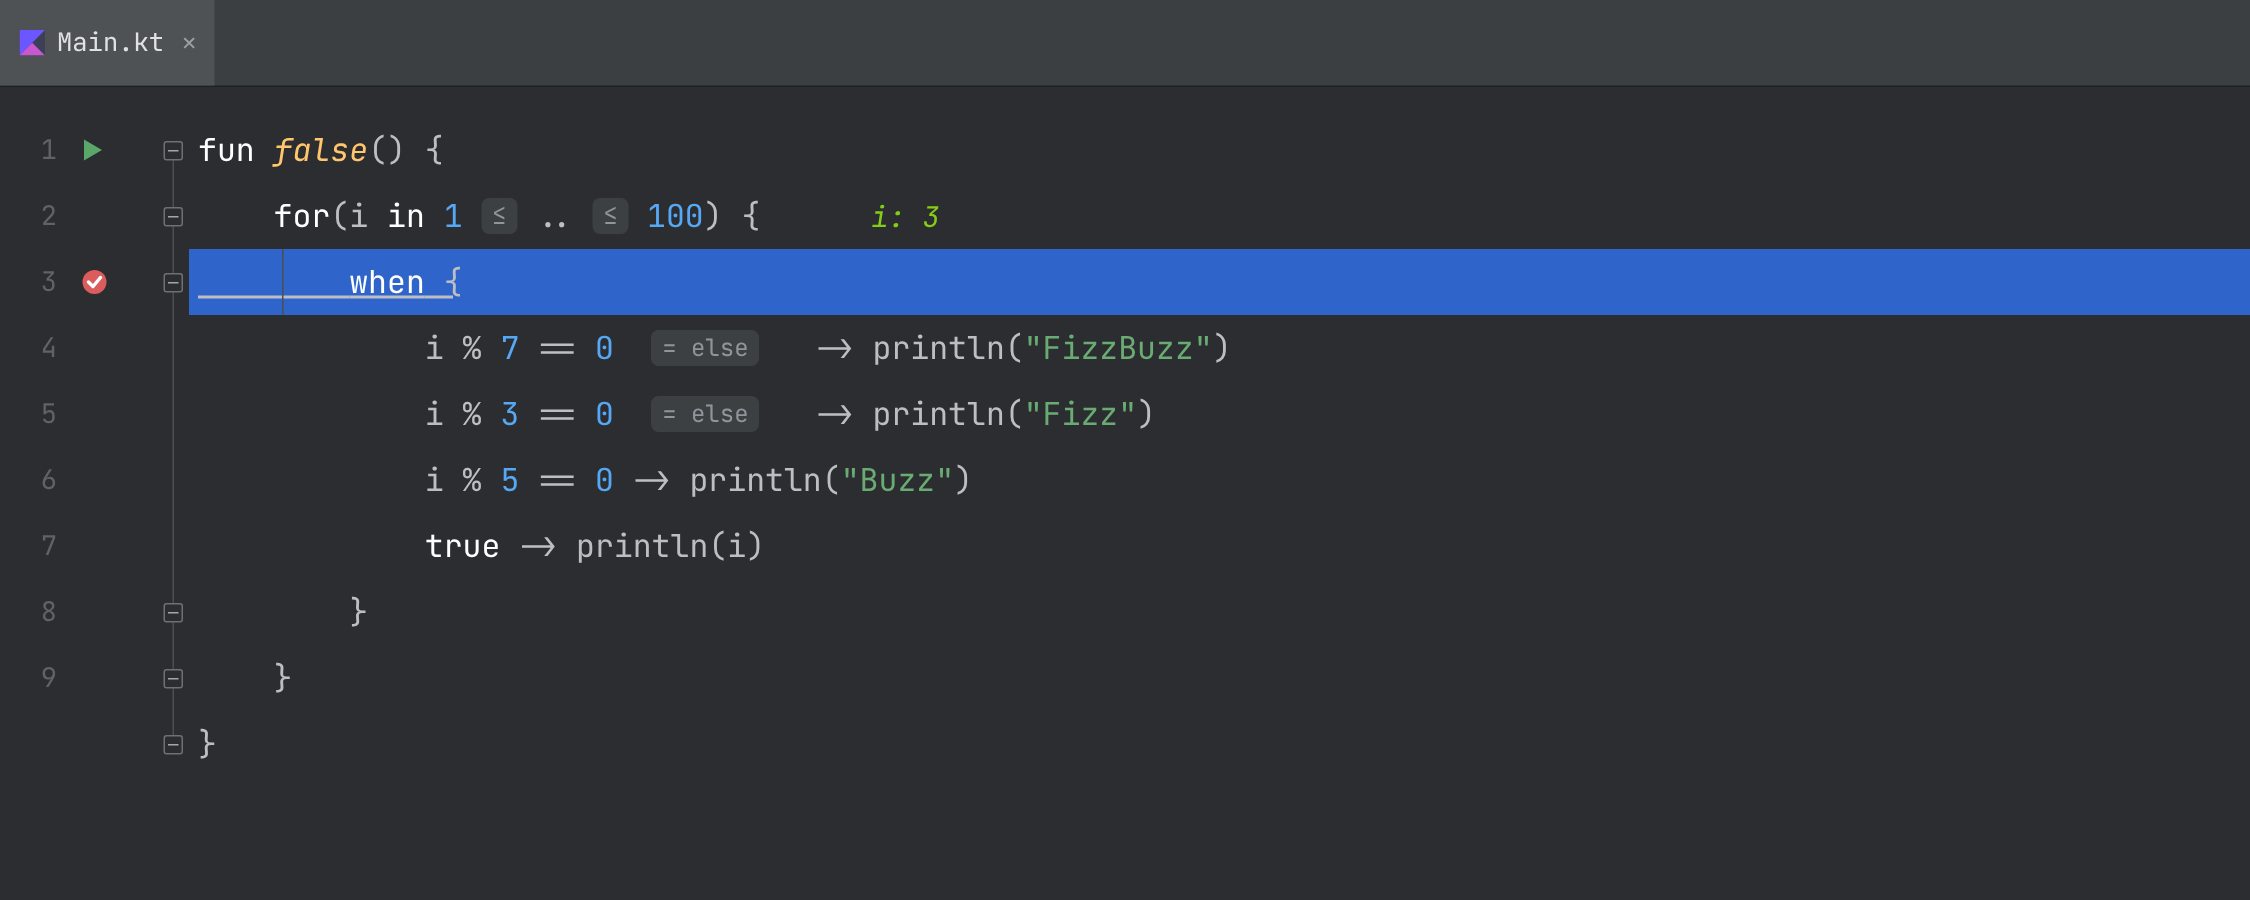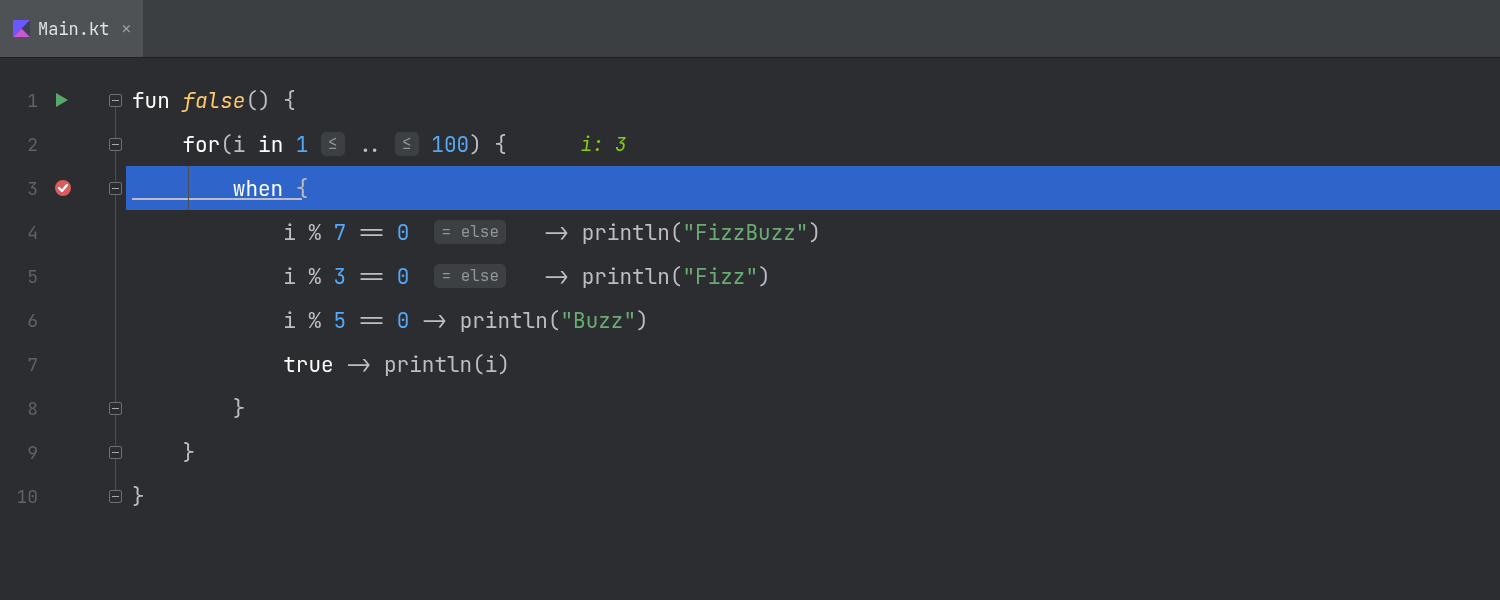--- a/index.html
+++ b/index.html
@@ -228,24 +228,20 @@
         <div class="gutter-icons"></div>
       </div>
     <div class="line-row">
         <div class="line-number">8</div>
         <div class="gutter-icons"></div>
       </div>
     <div class="line-row">
         <div class="line-number">9</div>
         <div class="gutter-icons"></div>
       </div>
-    <div class="line-row">
-        <div class="line-number">10</div>
-        <div class="gutter-icons"></div>
-      </div>
   </div>
 
   <div class="fold-bar">
     <div class="fold-cell">
         <div class="fold-line" style="top:50%;"></div>
         <div class="fold-marker down"></div>
       </div>
     <div class="fold-cell">
         <div class="fold-line"></div>
         <div class="fold-marker down"></div>

